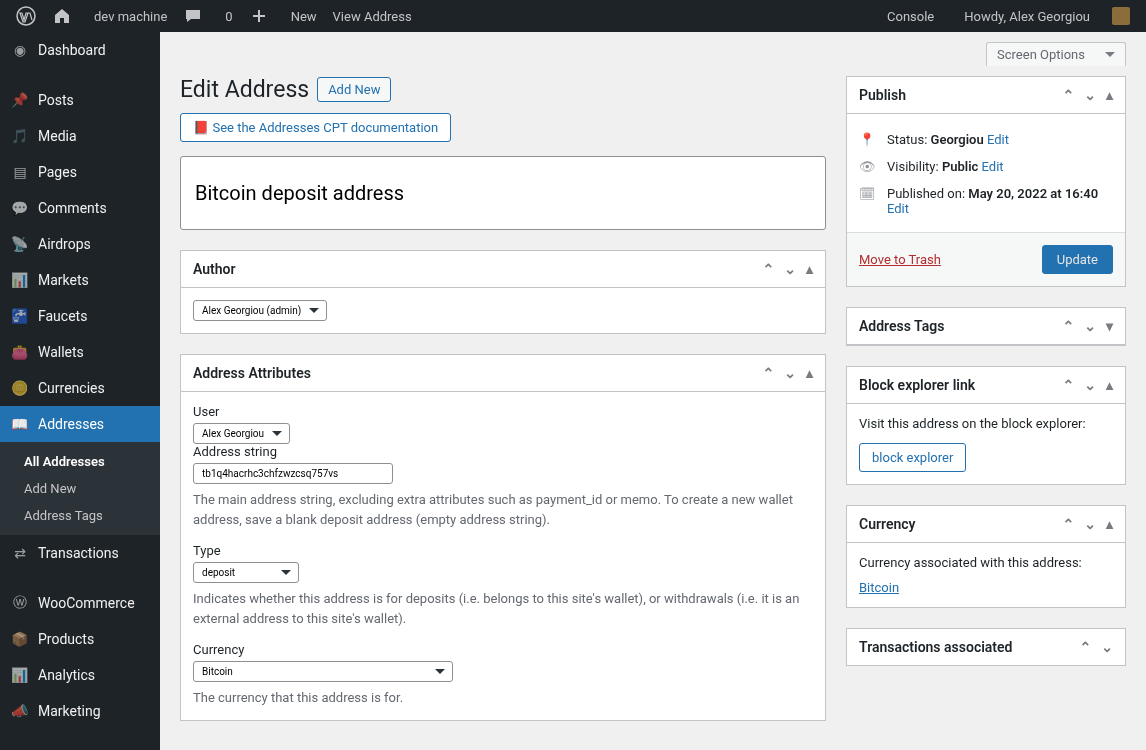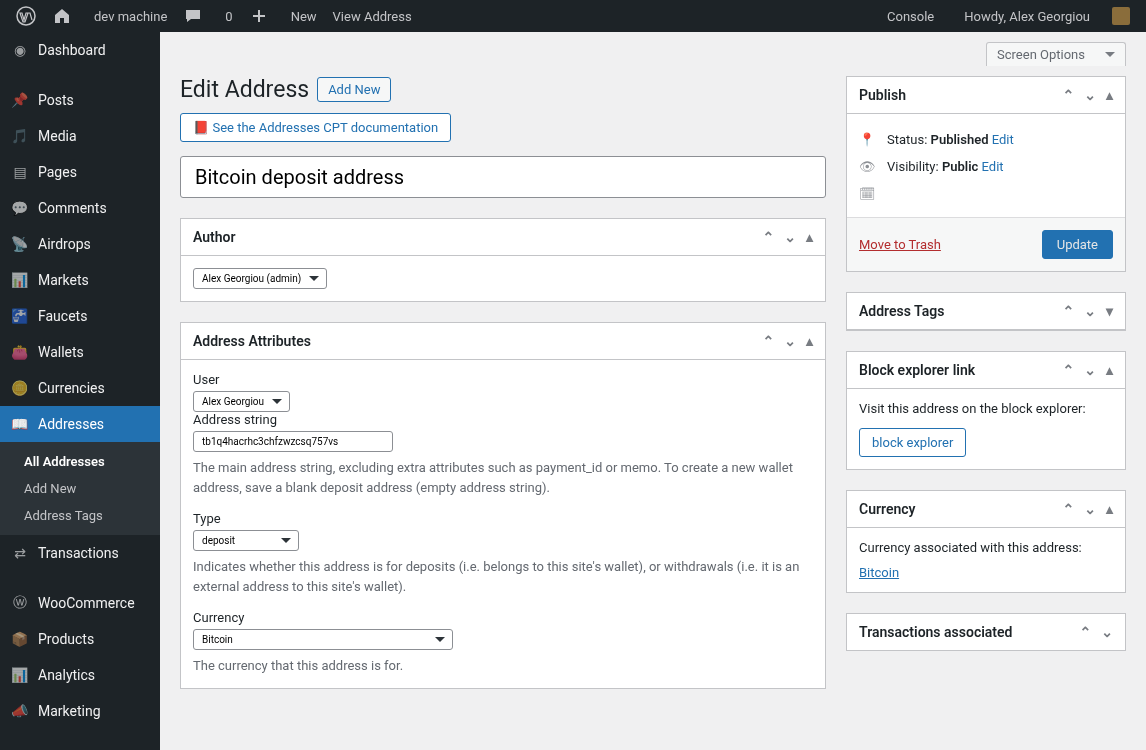--- a/index.html
+++ b/index.html
@@ -33,21 +33,21 @@
 .content { padding: 10px 20px 40px 20px; display: flex; gap: 20px; align-items: flex-start; }
 .col-main { flex: 1; min-width: 0; }
 .col-side { width: 280px; }
 
 .page-head { display: flex; align-items: center; gap: 8px; margin-bottom: 10px; }
 .page-title { font-size: 23px; font-weight: 400; color: #1d2327; }
 .btn-add-new { border: 1px solid #2271b1; color: #2271b1; background: #f6f7f7; padding: 4px 10px; border-radius: 3px; font-size: 13px; cursor: pointer; }
 .doc-link-wrap { margin-bottom: 14px; }
 .doc-link { display: inline-block; border: 1px solid #2271b1; border-radius: 3px; padding: 6px 12px; color: #2271b1; background: #fff; cursor: pointer; font-size: 13px; }
 
-.title-input { width: 100%; padding: 8px 14px; font-size: 20px; border: 1px solid #8c8f94; border-radius: 3px; background: #fff; margin-bottom: 20px; outline: none; }
+.title-input { width: 100%; padding: 24px 14px; font-size: 20px; border: 1px solid #8c8f94; border-radius: 3px; background: #fff; margin-bottom: 20px; outline: none; }
 
 .metabox { background: #fff; border: 1px solid #c3c4c7; margin-bottom: 20px; }
 .metabox-head { display: flex; align-items: center; padding: 10px 12px; border-bottom: 1px solid #c3c4c7; font-size: 14px; font-weight: 600; justify-content: flex-end; }
 .metabox-head .controls { margin-left: auto; display: flex; gap: 10px; color: #787c82; }
 .metabox-head .controls span { cursor: pointer; }
 .metabox-body { padding: 12px; }
 
 .field-label { font-size: 13px; color: #1d2327; margin-bottom: 4px; display: block; }
 .field-select, .field-input { border: 1px solid #8c8f94; border-radius: 3px; padding: 4px 24px 4px 8px; font-size: 10px; background: #fff; appearance: none; cursor: pointer; position: relative; }
 .select-wrap { position: relative; display: inline-block; }
@@ -279,33 +279,37 @@
           <span class="controls">
             <span>⌃</span>
             <span>⌄</span>
             <span>▴</span>
           </span>
         </div>
         <div class="metabox-body">
           <div class="publish-row">
             <span class="picon">📍</span>
             <span>
-              <span>Status: </span><span class="bold">Published</span>
+              <span>Status: </span><span class="bold">Georgiou</span>
               <a>Edit</a>
             </span>
           </div>
           <div class="publish-row">
             <span class="picon">👁</span>
             <span>
               <span>Visibility: </span><span class="bold">Public</span>
               <a>Edit</a>
             </span>
           </div>
           <div class="publish-row" style="align-items:flex-start">
             <span class="picon">🗓</span>
+            <span>
+              <span>Published on: </span><span class="bold">May 20, 2022 at 16:40</span><br>
+              <a>Edit</a>
+            </span>
           </div>
           <div class="publish-actions">
             <a class="trash">Move to Trash</a>
             <button class="btn-primary">Update</button>
           </div>
         </div>
       </div>
 
       <div class="metabox collapsed">
         <div class="metabox-head">

